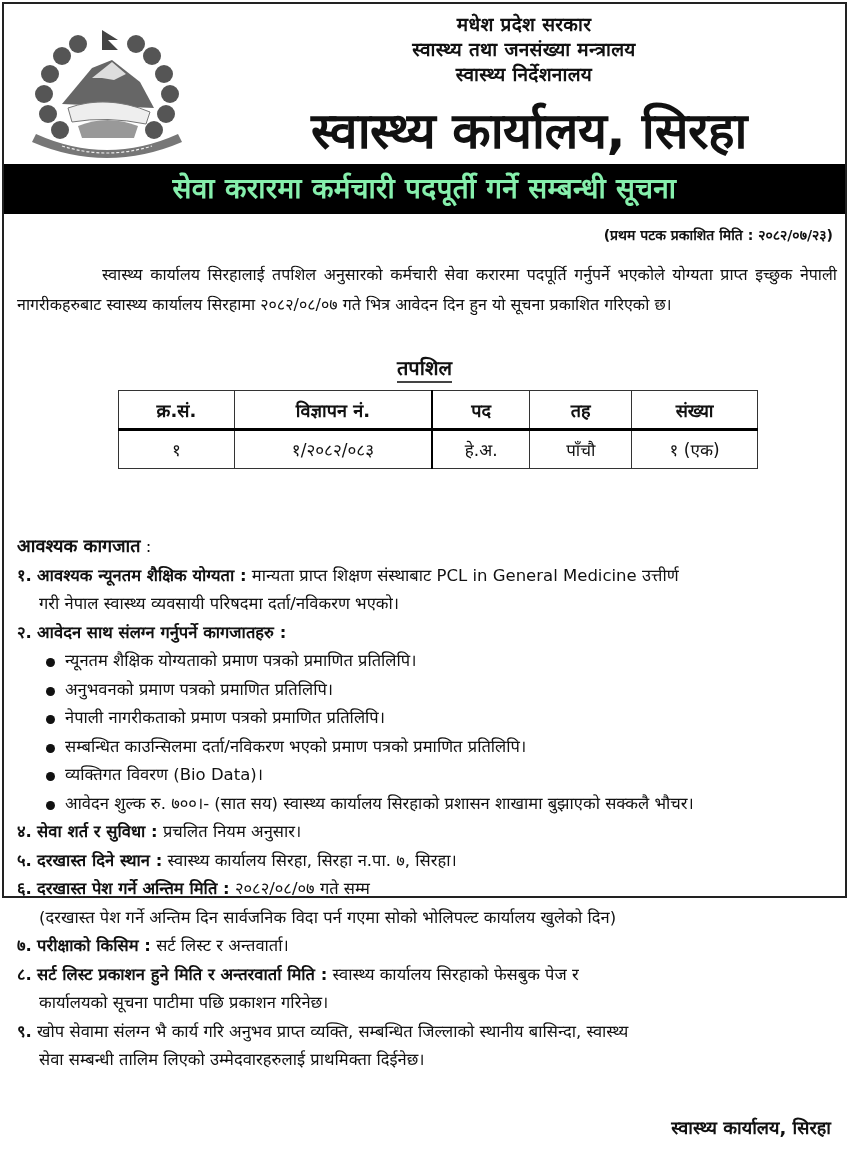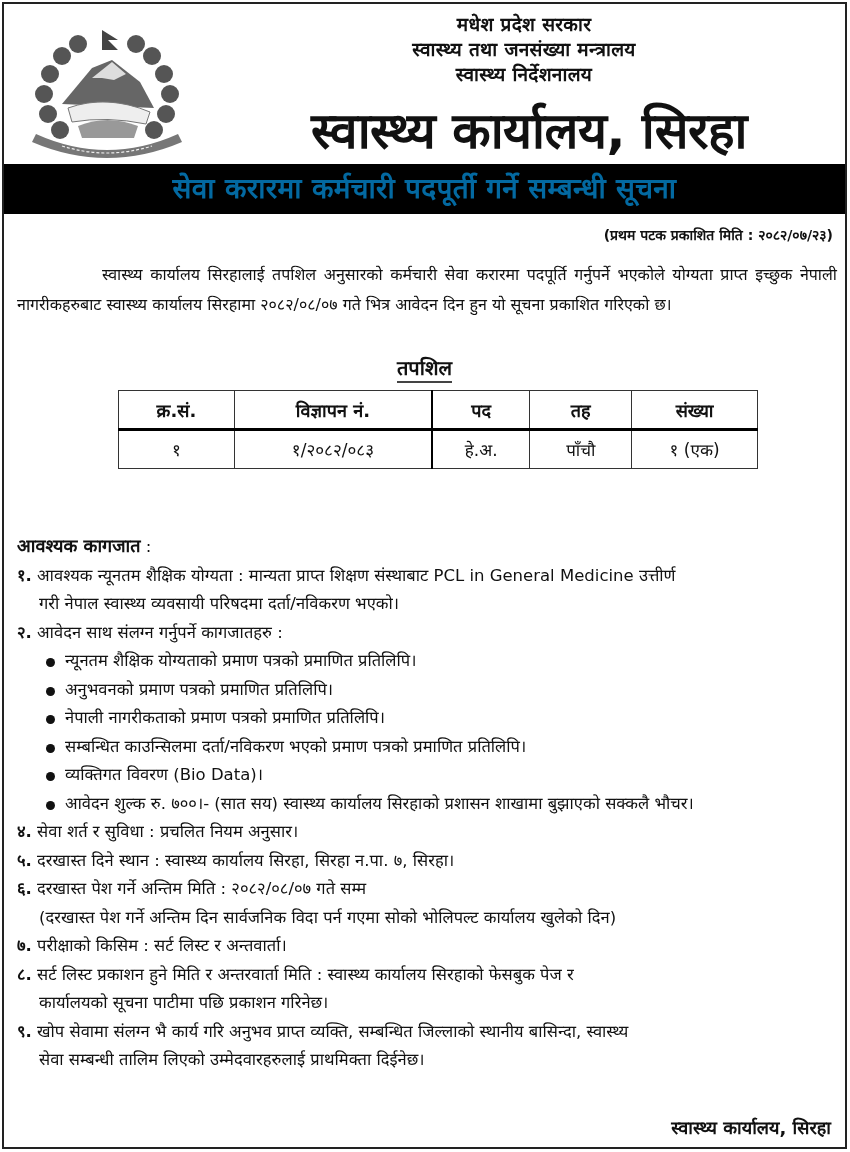--- a/index.html
+++ b/index.html
@@ -1,34 +1,34 @@
 <!DOCTYPE html>
 <html><head>
 <meta charset="utf-8">
 <style>
   * { box-sizing: border-box; margin: 0; padding: 0; }
   html, body { width: 850px; height: 1152px; background: #ffffff; overflow: hidden; }
   body { font-family: "DejaVu Sans", "Liberation Sans", sans-serif; color: #111; }
   .page {
-    position: absolute; left: 2px; top: 2px; width: 845px; height: 1147px;
+    position: absolute; left: 2px; top: 2px; width: 845px; height: 896px;
     border: 2px solid #222; background: #fff;
   }
   
   .header { position: absolute; left: 0; top: 0; width: 841px; height: 160px; }
   .emblem { position: absolute; left: 18px; top: 12px; width: 170px; height: 145px; }
   .hdr-lines { position: absolute; left: 310px; top: 8px; width: 420px; text-align: center; }
   .hdr-line { font-size: 19px; font-weight: bold; line-height: 25px; letter-spacing: 0.3px; }
   .office-title {
     position: absolute; left: 210px; top: 98px; width: 630px; text-align: center;
     font-size: 50px; font-weight: bold; line-height: 58px; letter-spacing: -0.5px;
   }
   
   .band {
     position: absolute; left: 0; top: 160px; width: 841px; height: 50px;
-    background: #000; color: #0369a1; text-align: center;
+    background: #000; color: #86efac; text-align: center;
     font-size: 28px; font-weight: bold; line-height: 50px; letter-spacing: 0.3px;
   }
   .pubdate {
     position: absolute; right: 12px; top: 218px; font-size: 14px; font-weight: bold;
     line-height: 26px;
   }
   .intro {
     position: absolute; left: 13px; top: 256px; width: 820px;
     font-size: 16px; line-height: 30px; text-align: justify;
   }
@@ -47,21 +47,21 @@
   table.vac td.c1, table.vac th.c1 { width: 116px; }
   table.vac td.c2, table.vac th.c2 { width: 198px; }
   table.vac td.c3, table.vac th.c3 { width: 98px; border-left: 2px solid #000; }
   table.vac td.c4, table.vac th.c4 { width: 102px; }
   table.vac td.c5, table.vac th.c5 { width: 126px; }
 
   .body-sec { position: absolute; left: 13px; top: 482px; width: 822px; font-size: 16.5px; line-height: 28.5px; margin-top: 46px; }
   .sec-title { font-weight: bold; font-size: 18px; }
   .item { position: relative; padding-left: 0; }
   .item .num { font-weight: bold; }
-  .item .lbl { font-weight: normal; }
+  .item .lbl { font-weight: bold; }
   .cont { padding-left: 22px; }
   .bullets { list-style: none; padding-left: 26px; }
   .bullets li { position: relative; padding-left: 22px; }
   .bullets li::before {
     content: ""; position: absolute; left: 3px; top: 11px; width: 9px; height: 9px;
     border-radius: 50%; background: #111;
   }
   .signature {
     position: absolute; right: 14px; top: 1110px; font-size: 18px; font-weight: bold; line-height: 28px;
   }

